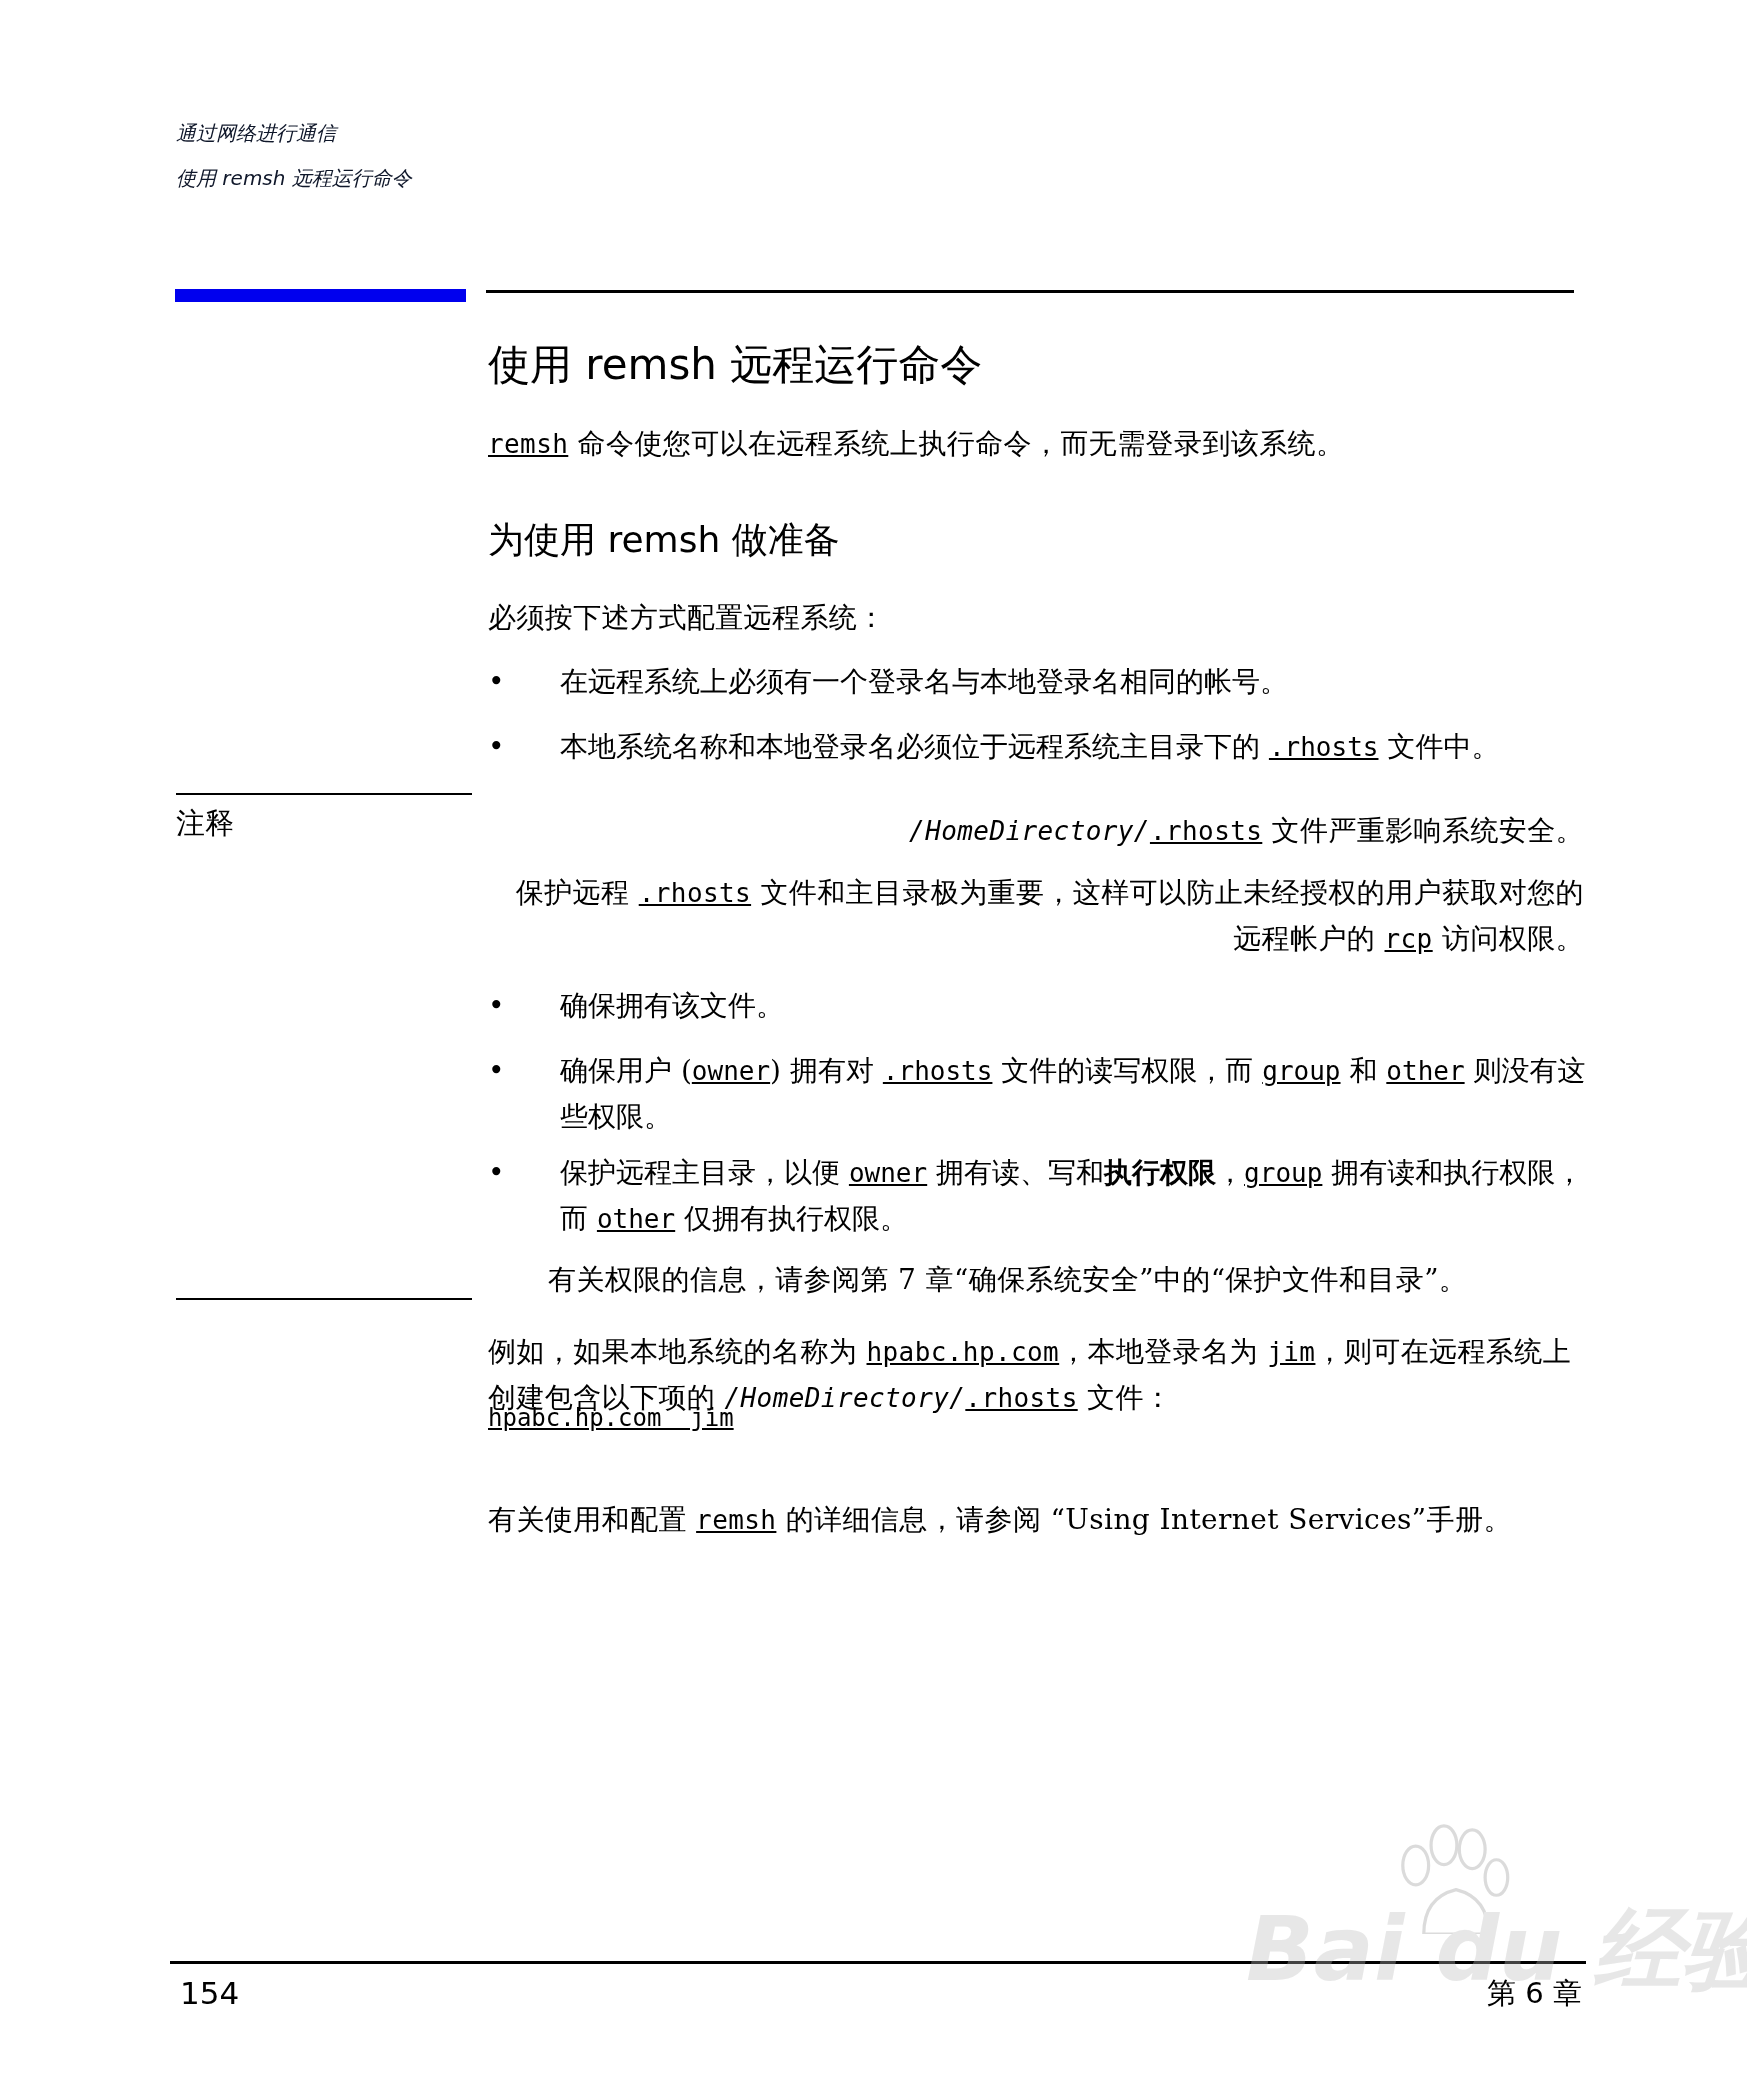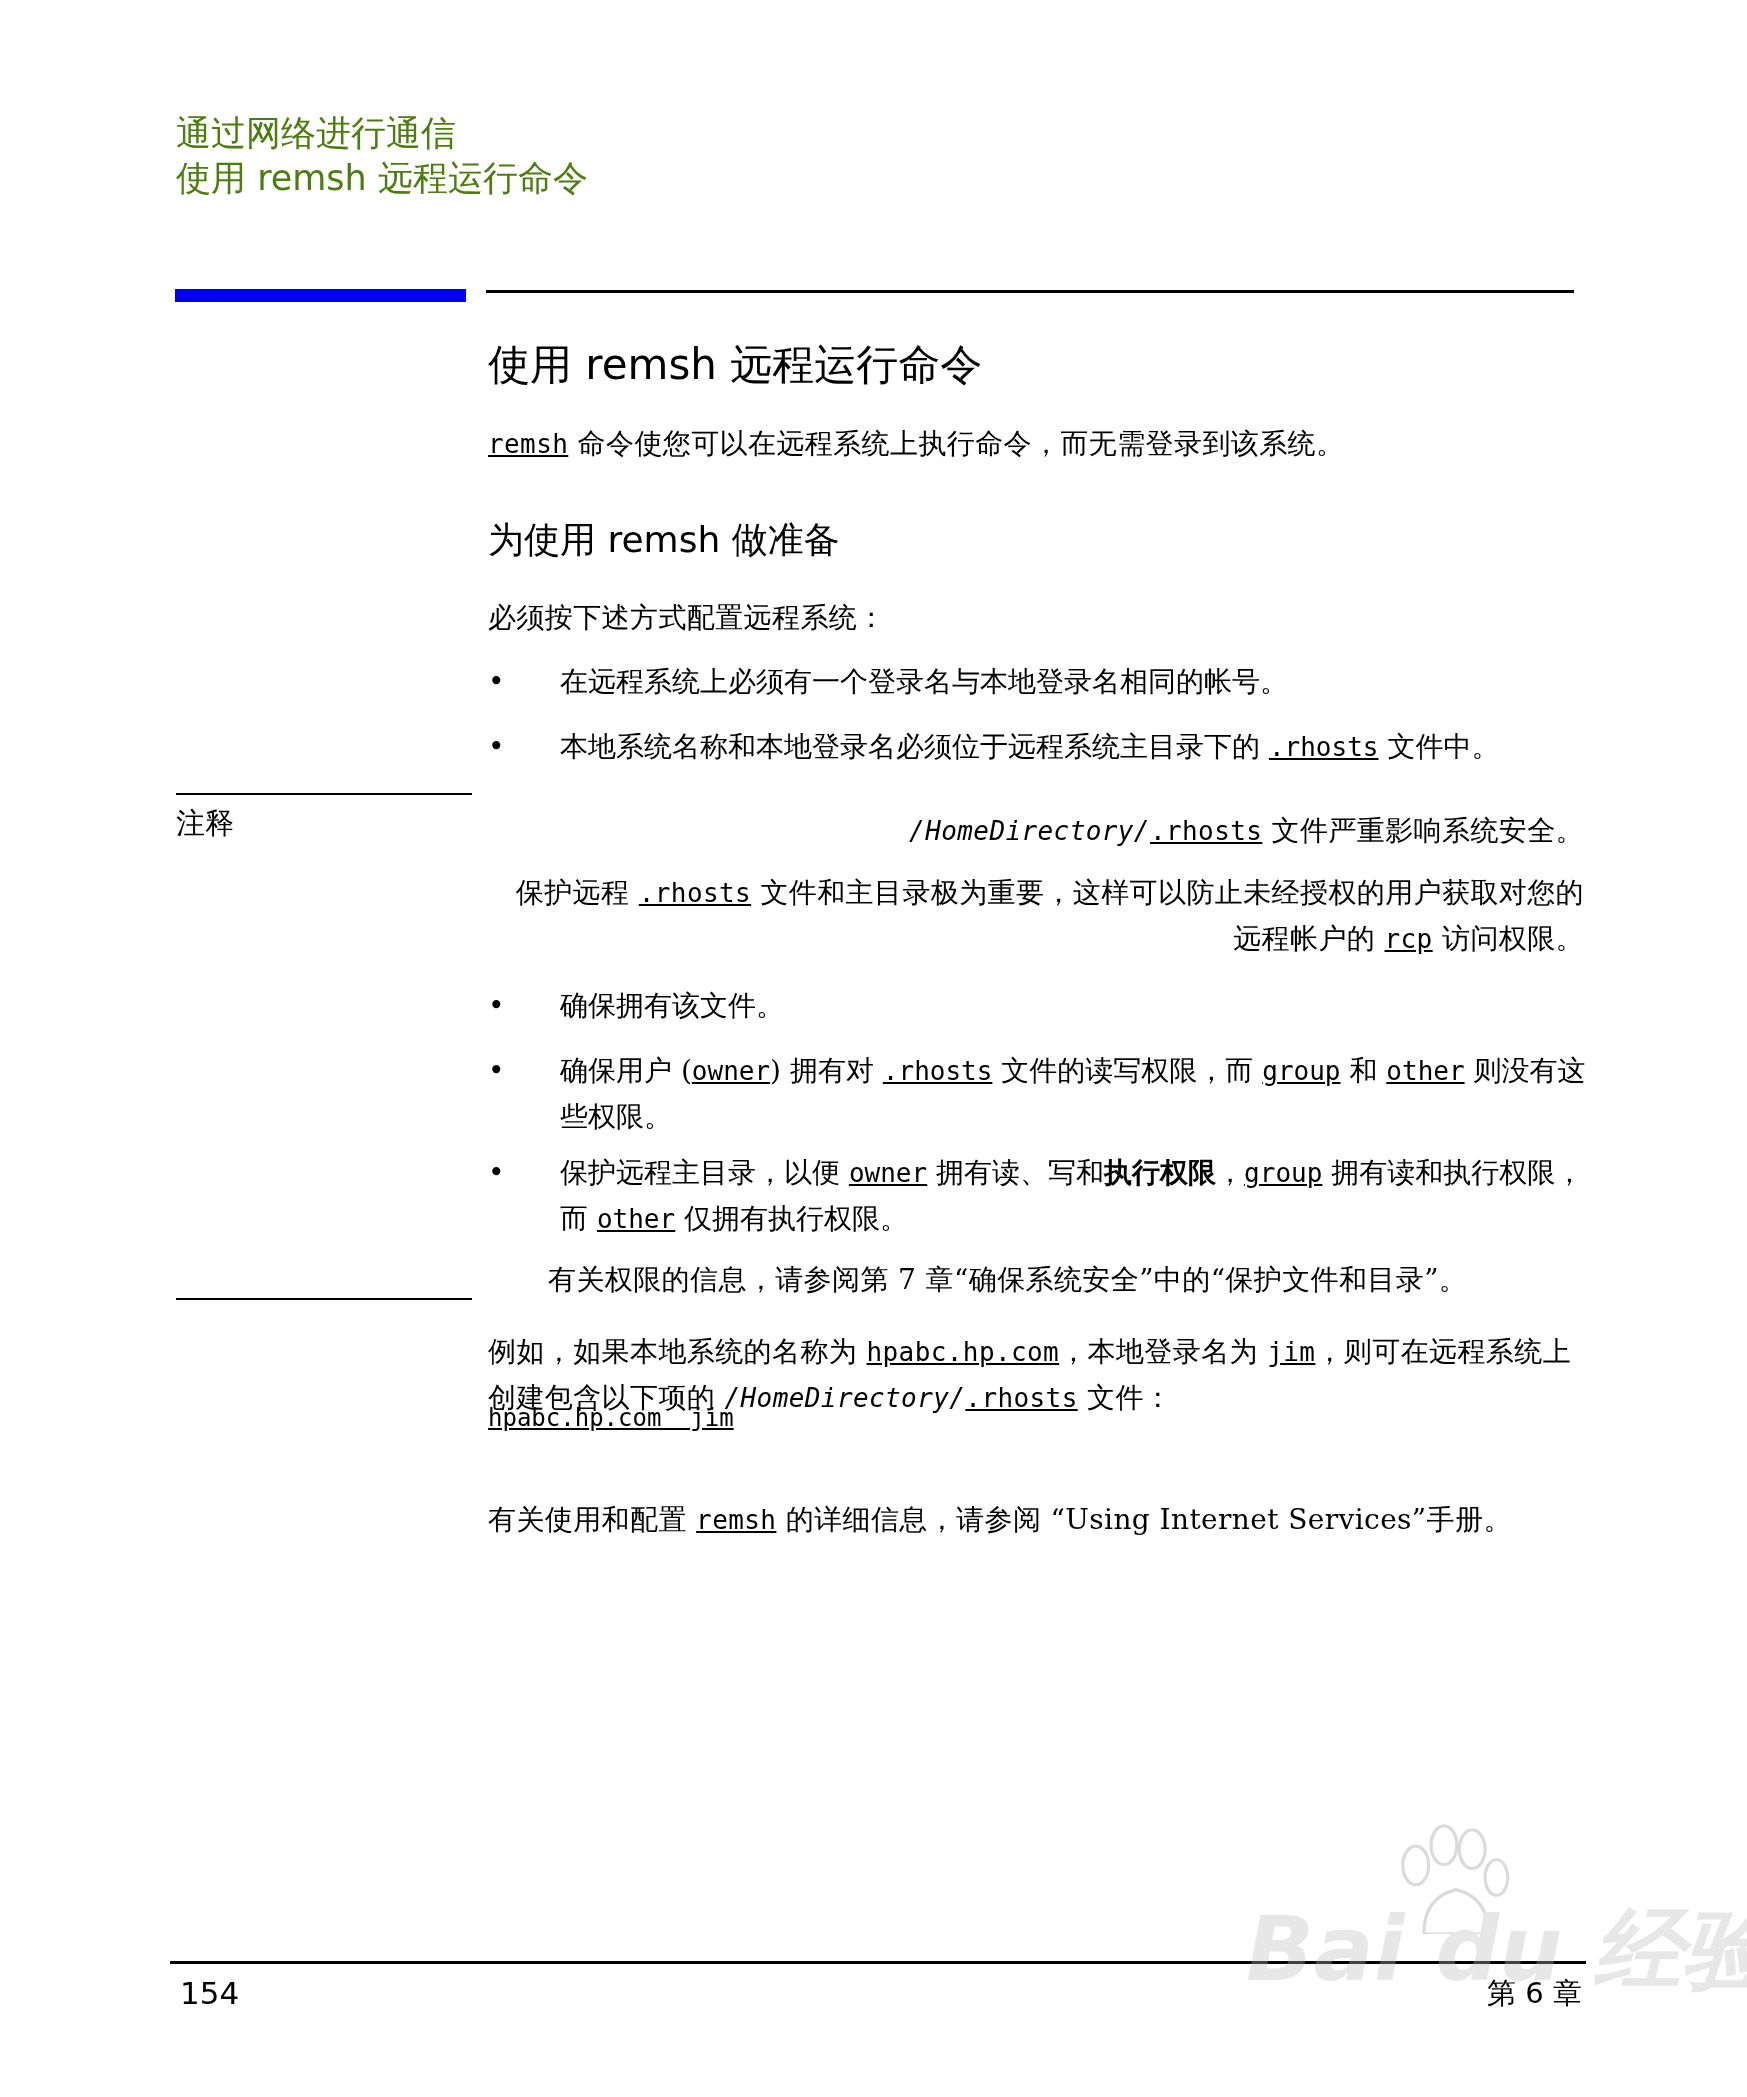--- a/index.html
+++ b/index.html
@@ -1,19 +1,19 @@
 <!DOCTYPE html>
 <html style="font-size:13px"><head>
 <meta charset="utf-8">
 <style>
   html, body { margin:0; padding:0; background:#ffffff; }
   body { width:1748px; height:2097px; position:relative; overflow:hidden;
          font-family:"DejaVu Serif","Liberation Serif",serif; color:#000; }
   .abs { position:absolute; }
-  .hdr { left:176px; font-family:"DejaVu Sans","Liberation Sans",sans-serif; font-size:35px; line-height:36px; color:#4d7c0f; white-space:nowrap; }
+  .hdr { left:176px; font-family:"DejaVu Sans","Liberation Sans",sans-serif; font-size:20px; line-height:36px; color:#0f172a; white-space:nowrap;font-style:italic; }
   .blue-bar { left:175px; top:289px; width:291px; height:13px; background:#0000ee; }
   .rule { background:#000; }
   .h1 { left:488px; top:338px; font-family:"DejaVu Sans","Liberation Sans",sans-serif; font-size:42px; line-height:53px; white-space:nowrap; }
   .h2 { left:488px; top:516px; font-family:"DejaVu Sans","Liberation Sans",sans-serif; font-size:36px; line-height:47px; white-space:nowrap; }
   .p  { left:488px; width:1096px; font-size:28px; line-height:45px; letter-spacing:0.4px; }
   .code { font-family:"DejaVu Sans Mono","Liberation Mono",monospace; font-size:26px;text-decoration:underline; }
   .codei { font-family:"DejaVu Sans Mono","Liberation Mono",monospace; font-size:26px; font-style:italic; }
   .bullet { left:488px; width:1096px; font-size:28px; line-height:45px; }
   .bullet .dot { position:absolute; left:0; top:0; width:32px; }
   .bullet .txt { position:absolute; left:60px; width:1037px;margin-left:12px; }

